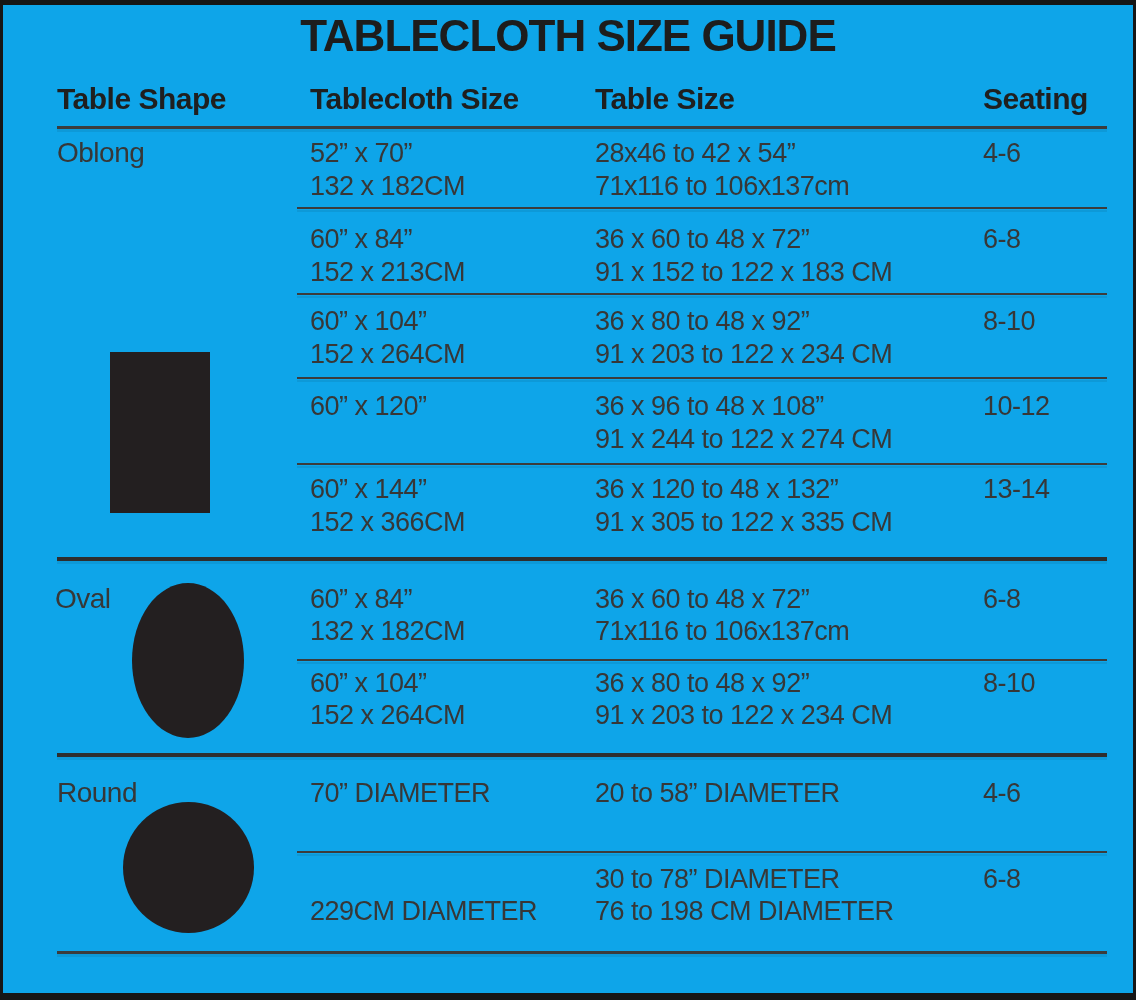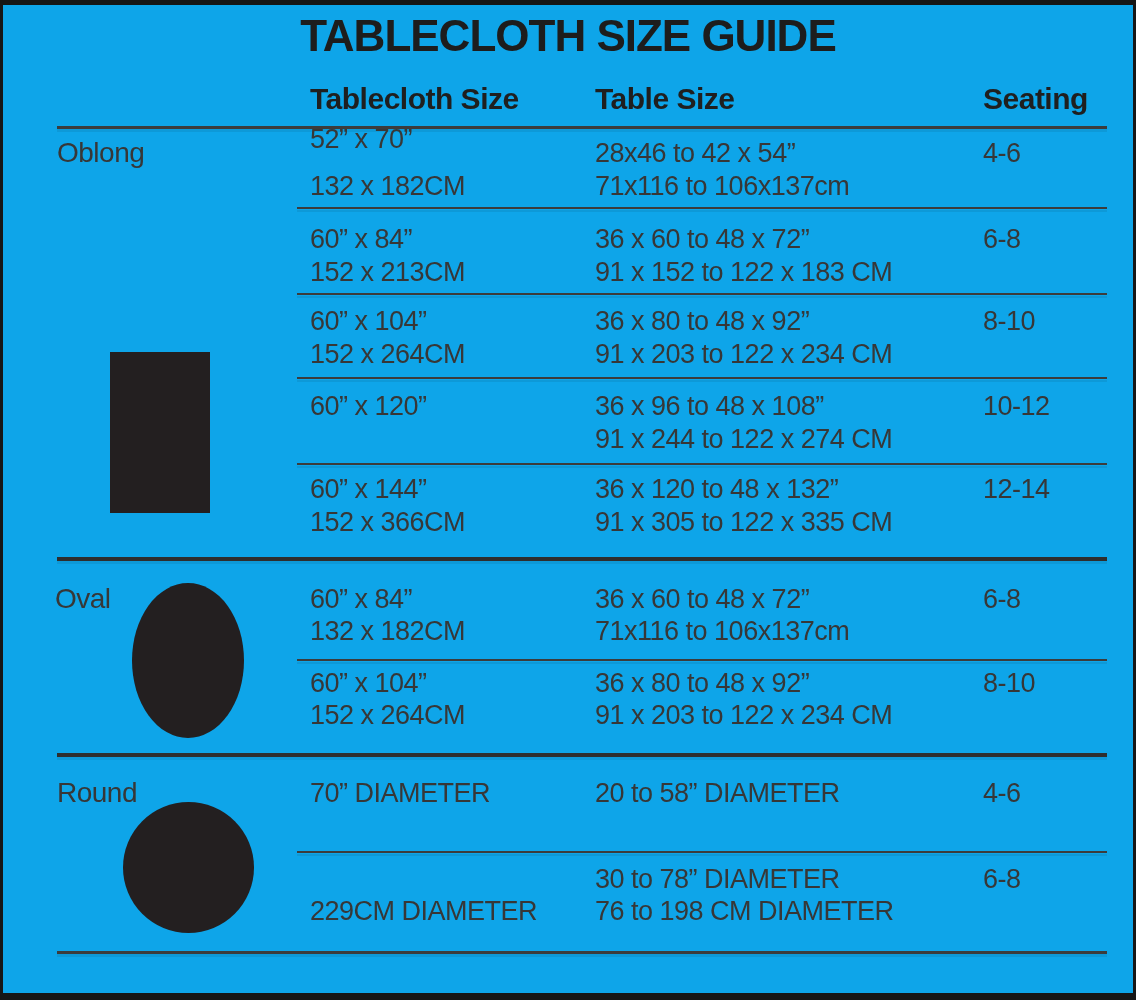--- a/index.html
+++ b/index.html
@@ -43,20 +43,21 @@
 
 <div class="page">
 
   <div class="frame" style="left:0;top:0;width:1136px;height:5px"></div>
   <div class="frame" style="left:0;top:993px;width:1136px;height:7px"></div>
   <div class="frame" style="left:0;top:0;width:3px;height:1000px"></div>
   <div class="frame" style="left:1133px;top:0;width:3px;height:1000px"></div>
 
   <div class="title">TABLECLOTH SIZE GUIDE</div>
 
+  <div class="colhead" style="left:57px">Table Shape</div>
   <div class="colhead" style="left:310px">Tablecloth Size</div>
   <div class="colhead" style="left:595px">Table Size</div>
   <div class="colhead" style="left:983px">Seating</div>
 
   <div class="rule" style="left:57px;  top:126px; width:1050px; height:3px"></div>
   <div class="rule" style="left:297px; top:207px; width:810px;  height:2px"></div>
   <div class="rule" style="left:297px; top:293px; width:810px;  height:2px"></div>
   <div class="rule" style="left:297px; top:377px; width:810px;  height:2px"></div>
   <div class="rule" style="left:297px; top:463px; width:810px;  height:2px"></div>
   <div class="rule heavy" style="left:57px;  top:557px; width:1050px; height:4px"></div>
@@ -67,21 +68,21 @@
 
   <div class="shape-label" style="left:57px; top:137px">Oblong</div>
   <div class="shape" style="left:110px; top:352px; width:100px; height:161px"></div>
 
   <div class="shape-label" style="left:55px; top:583px">Oval</div>
   <div class="shape round" style="left:132px; top:583px; width:112px; height:155px"></div>
 
   <div class="shape-label" style="left:57px; top:777px">Round</div>
   <div class="shape round" style="left:123px; top:802px; width:131px; height:131px"></div>
 
-  <div class="cell" style="left:310px; top:123px">52” x 70”</div>
+  <div class="cell" style="left:310px; top:137px">52” x 70”</div>
   <div class="cell" style="left:310px; top:170px">132 x 182CM</div>
   <div class="cell" style="left:595px; top:137px">28x46 to 42 x 54”</div>
   <div class="cell" style="left:595px; top:170px">71x116 to 106x137cm</div>
   <div class="cell" style="left:983px; top:137px">4-6</div>
 
   <div class="cell" style="left:310px; top:223px">60” x 84”</div>
   <div class="cell" style="left:310px; top:256px">152 x 213CM</div>
   <div class="cell" style="left:595px; top:223px">36 x 60 to 48 x 72”</div>
   <div class="cell" style="left:595px; top:256px">91 x 152 to 122 x 183 CM</div>
   <div class="cell" style="left:983px; top:223px">6-8</div>
@@ -94,21 +95,21 @@
 
   <div class="cell" style="left:310px; top:390px">60” x 120”</div>
   <div class="cell" style="left:595px; top:390px">36 x 96 to 48 x 108”</div>
   <div class="cell" style="left:595px; top:423px">91 x 244 to 122 x 274 CM</div>
   <div class="cell" style="left:983px; top:390px">10-12</div>
 
   <div class="cell" style="left:310px; top:473px">60” x 144”</div>
   <div class="cell" style="left:310px; top:506px">152 x 366CM</div>
   <div class="cell" style="left:595px; top:473px">36 x 120 to 48 x 132”</div>
   <div class="cell" style="left:595px; top:506px">91 x 305 to 122 x 335 CM</div>
-  <div class="cell" style="left:983px; top:473px">12-14</div>
+  <div class="cell" style="left:983px; top:473px">13-14</div>
 
   <div class="cell" style="left:310px; top:583px">60” x 84”</div>
   <div class="cell" style="left:310px; top:615px">132 x 182CM</div>
   <div class="cell" style="left:595px; top:583px">36 x 60 to 48 x 72”</div>
   <div class="cell" style="left:595px; top:615px">71x116 to 106x137cm</div>
   <div class="cell" style="left:983px; top:583px">6-8</div>
 
   <div class="cell" style="left:310px; top:667px">60” x 104”</div>
   <div class="cell" style="left:310px; top:699px">152 x 264CM</div>
   <div class="cell" style="left:595px; top:667px">36 x 80 to 48 x 92”</div>

